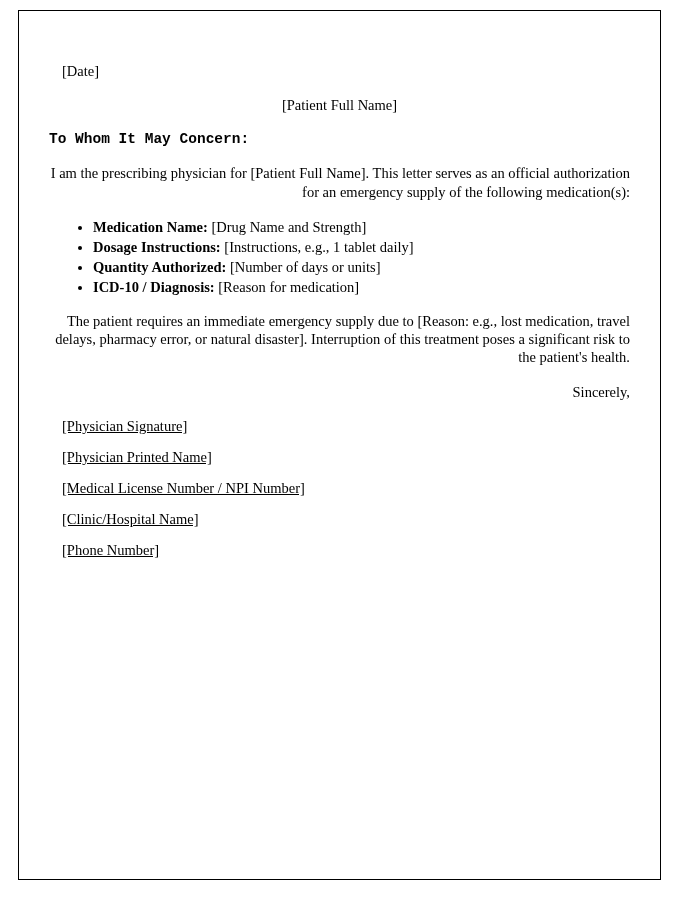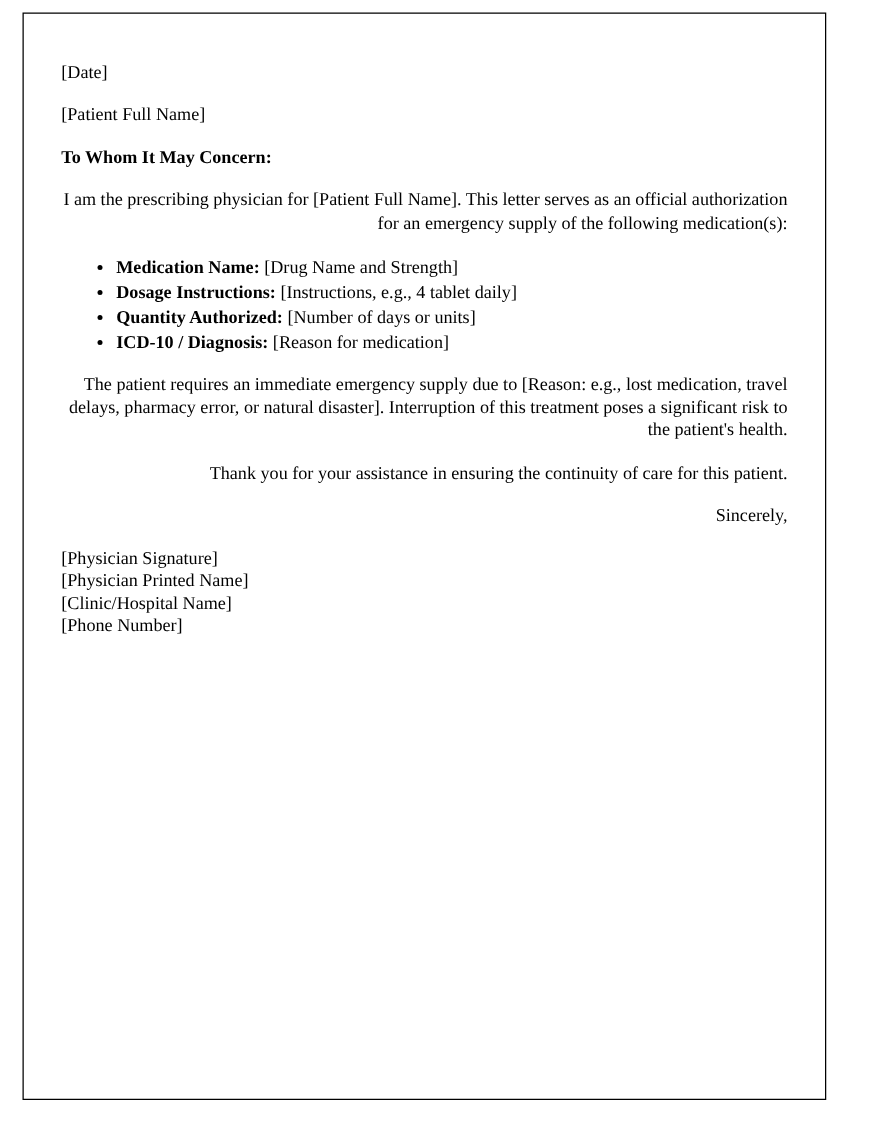--- a/index.html
+++ b/index.html
@@ -23,46 +23,49 @@
   }
   .content {
     padding: 38px 30px 0 30px;
     font-size: 14.5px;
     line-height: 1.25;
   }
   .block {
     margin: 0 0 16px 0;
   }
   .line {
-    margin: 0;
+    margin: 13px;
     padding: 0;
   }
   .addr .line {
     line-height: 1.25;
+    text-align: center;
   }
   .salutation {
     font-weight: bold;
     margin: 0 0 16px 0;
+    font-family: Liberation Mono, monospace;
   }
   p.para {
     margin: 0 0 16px 0;
     text-align: right;
   }
   ul.med-list {
     margin: 17px 0 16px 0;
     padding-left: 44px;
   }
   ul.med-list li {
     margin: 0 0 2px 0;
   }
   ul.med-list li strong {
     font-weight: bold;
   }
   .sig .line {
     line-height: 1.25;
+    text-decoration: underline;
   }
 </style>
 </head>
 <body>
 
 <div class="page">
   <div class="content">
 
     <div class="block">
       <div class="line">[Date]</div>
@@ -71,31 +74,31 @@
     <div class="block addr">
       <div class="line">[Patient Full Name]</div>
     </div>
 
     <div class="salutation">To Whom It May Concern:</div>
 
     <p class="para">I am the prescribing physician for [Patient Full Name]. This letter serves as an official authorization for an emergency supply of the following medication(s):</p>
 
     <ul class="med-list">
       <li><strong>Medication Name:</strong> <span>[Drug Name and Strength]</span></li>
-      <li><strong>Dosage Instructions:</strong> <span>[Instructions, e.g., 4 tablet daily]</span></li>
+      <li><strong>Dosage Instructions:</strong> <span>[Instructions, e.g., 1 tablet daily]</span></li>
       <li><strong>Quantity Authorized:</strong> <span>[Number of days or units]</span></li>
       <li><strong>ICD-10 / Diagnosis:</strong> <span>[Reason for medication]</span></li>
     </ul>
 
     <p class="para">The patient requires an immediate emergency supply due to [Reason: e.g., lost medication, travel delays, pharmacy error, or natural disaster]. Interruption of this treatment poses a significant risk to the patient's health.</p>
-    <p class="para">Thank you for your assistance in ensuring the continuity of care for this patient.</p>
 
     <p class="para">Sincerely,</p>
 
     <div class="block sig">
       <div class="line">[Physician Signature]</div>
       <div class="line">[Physician Printed Name]</div>
+      <div class="line">[Medical License Number / NPI Number]</div>
       <div class="line">[Clinic/Hospital Name]</div>
       <div class="line">[Phone Number]</div>
     </div>
 
   </div>
 </div>
 
 </body></html>

